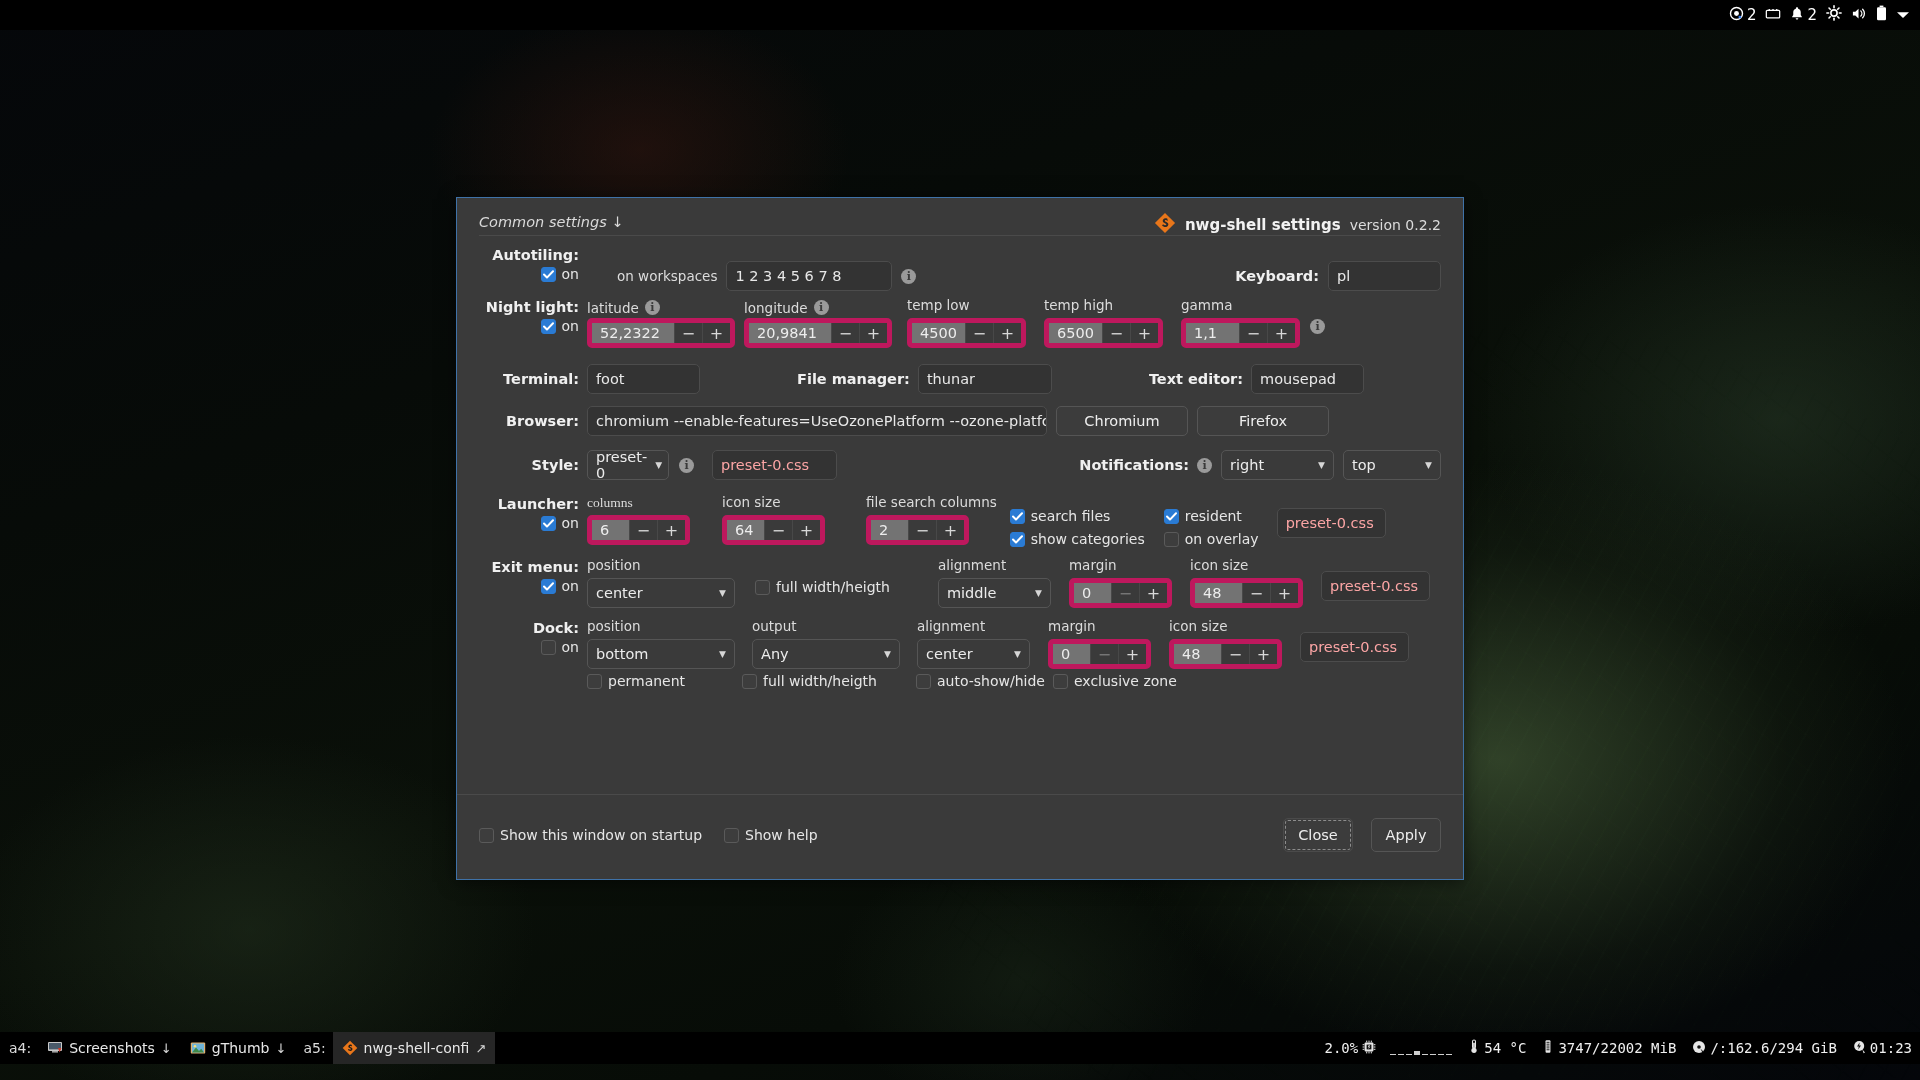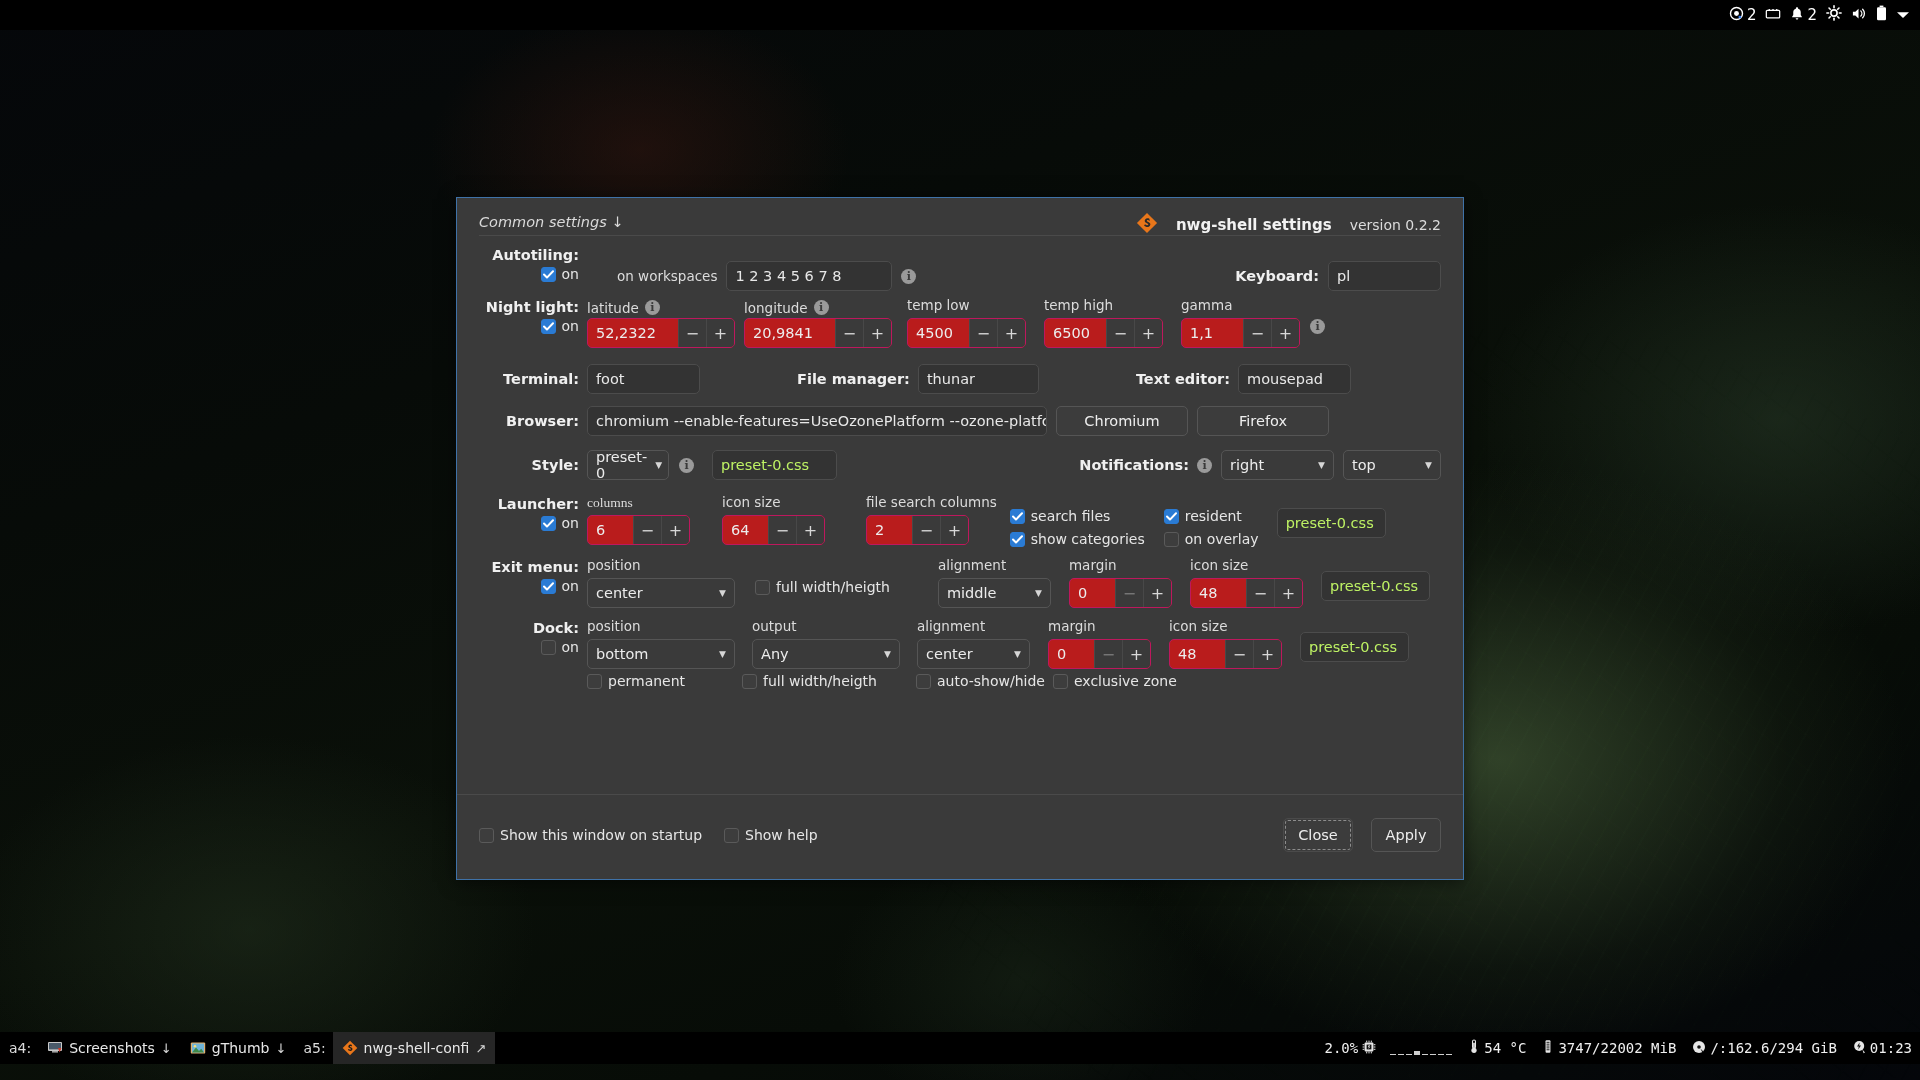--- a/index.html
+++ b/index.html
@@ -112,26 +112,26 @@
     border: 1px solid #4c4c4c;
     border-radius: 5px;
     height: 30px;
     color: #e8e8e8;
     font-size: 14.5px;
     padding: 0 8px;
     display: flex; align-items: center;
     font-family: "DejaVu Sans", sans-serif;
     overflow: hidden; white-space: nowrap;
   }
-  .entry.placeholder { color: #bef264; }
+  .entry.placeholder { color: #fca5a5; }
 
   
   .spin {
     display: flex; align-items: stretch;
-    background: #b91c1c; border: 1px solid #be185d; border-radius: 5px;
+    background: #737373; border: 5px solid #be185d; border-radius: 5px;
     height: 30px; overflow: hidden;
   }
   .spin .val { flex: 1; display: flex; align-items: center; padding: 0 8px; font-size: 14.5px; color: #ededed; }
   .spin .btn {
     width: 28px; display: flex; align-items: center; justify-content: center;
     color: #d8d8d8; font-size: 16px; border-left: 1px solid #484848;
     background: #3a3a3a;
   }
   .spin .btn.dim { color: #7b7b7b; }
 
@@ -165,21 +165,21 @@
 
   
   .pbtn {
     background: #3c3c3c; border: 1px solid #555555; border-radius: 5px;
     height: 30px; color: #eeeeee; font-size: 14.5px;
     display: flex; align-items: center; justify-content: center;
   }
   .pbtn.focus { border: 1px solid #4a4a4a; outline: 1px dashed #8d8d8d; outline-offset: -3px; }
 
   
-  #win-header { position: absolute; right: 22px; top: 14px; display: flex; align-items: center; gap: 18px; }
+  #win-header { position: absolute; right: 22px; top: 14px; display: flex; align-items: center; gap: 9px; }
   #win-title { font-weight: bold; font-size: 15px; color: #f2f2f2; }
   #win-version { font-size: 14px; color: #dcdcdc; }
 
   .footer-sep { border-top: 1px solid #4a4a4a; }
 
   
   .c-col { display: flex; flex-direction: column; }
   .mt3 { margin-top: 3px; }
 </style>
 </head>
@@ -371,21 +371,21 @@
     </div>
 
     <div class="row" style="align-items:center; margin-bottom:12px; padding-top:8px;">
       <div style="width:100px; text-align:right;">
         <span class="lbl-bold">Terminal:</span>
       </div>
       <div class="entry" style="width:113px; margin-left:8px;">foot</div>
       <div style="margin-left:97px;">
         <span class="lbl-bold">File manager:</span>
       </div>
-      <div class="entry" style="width:121px; margin-left:8px;">thunar</div>
+      <div class="entry" style="width:134px; margin-left:8px;">thunar</div>
       <div style="margin-left:97px;">
         <span class="lbl-bold">Text editor:</span>
       </div>
       <div class="entry" style="width:113px; margin-left:8px;">mousepad</div>
     </div>
 
     <div class="row" style="align-items:center; margin-bottom:14px;">
       <div style="width:100px; text-align:right;">
         <span class="lbl-bold">Browser:</span>
       </div>

